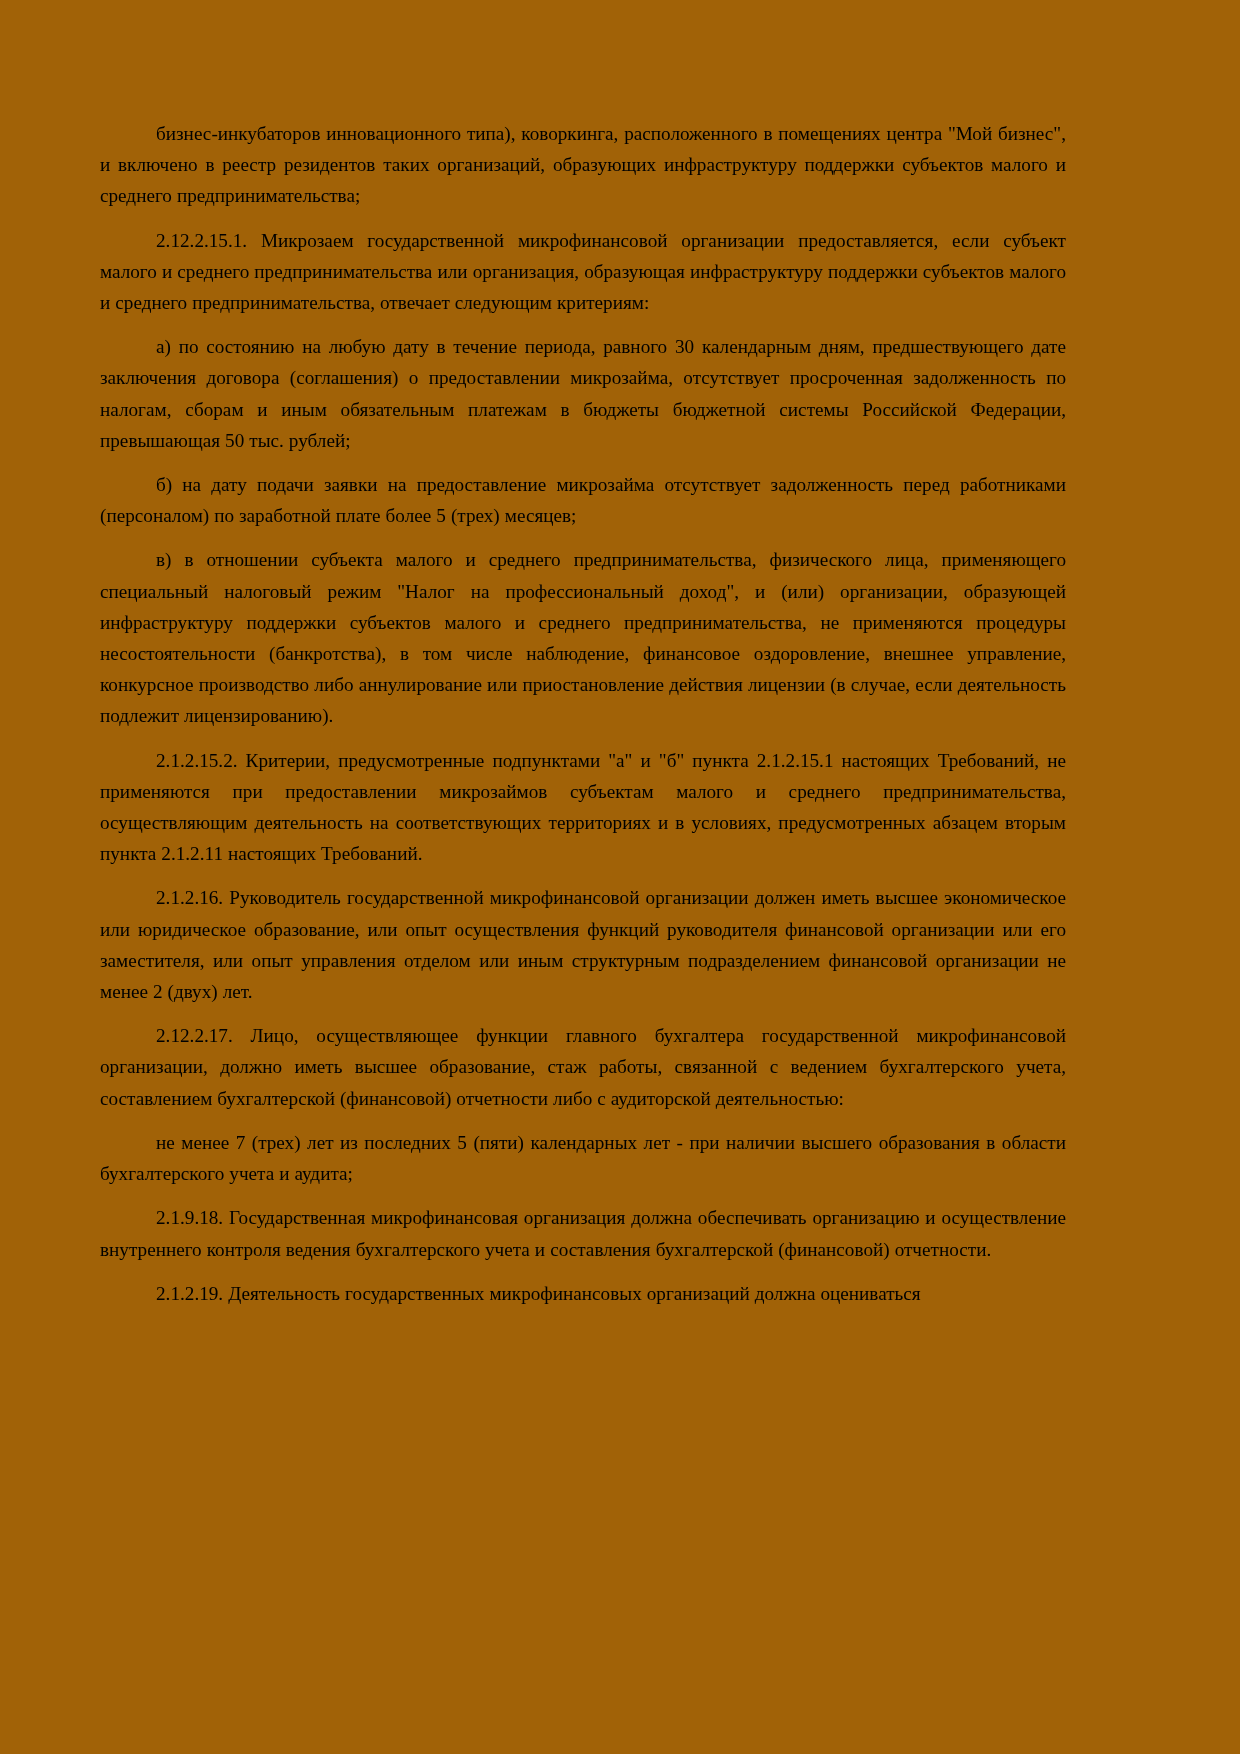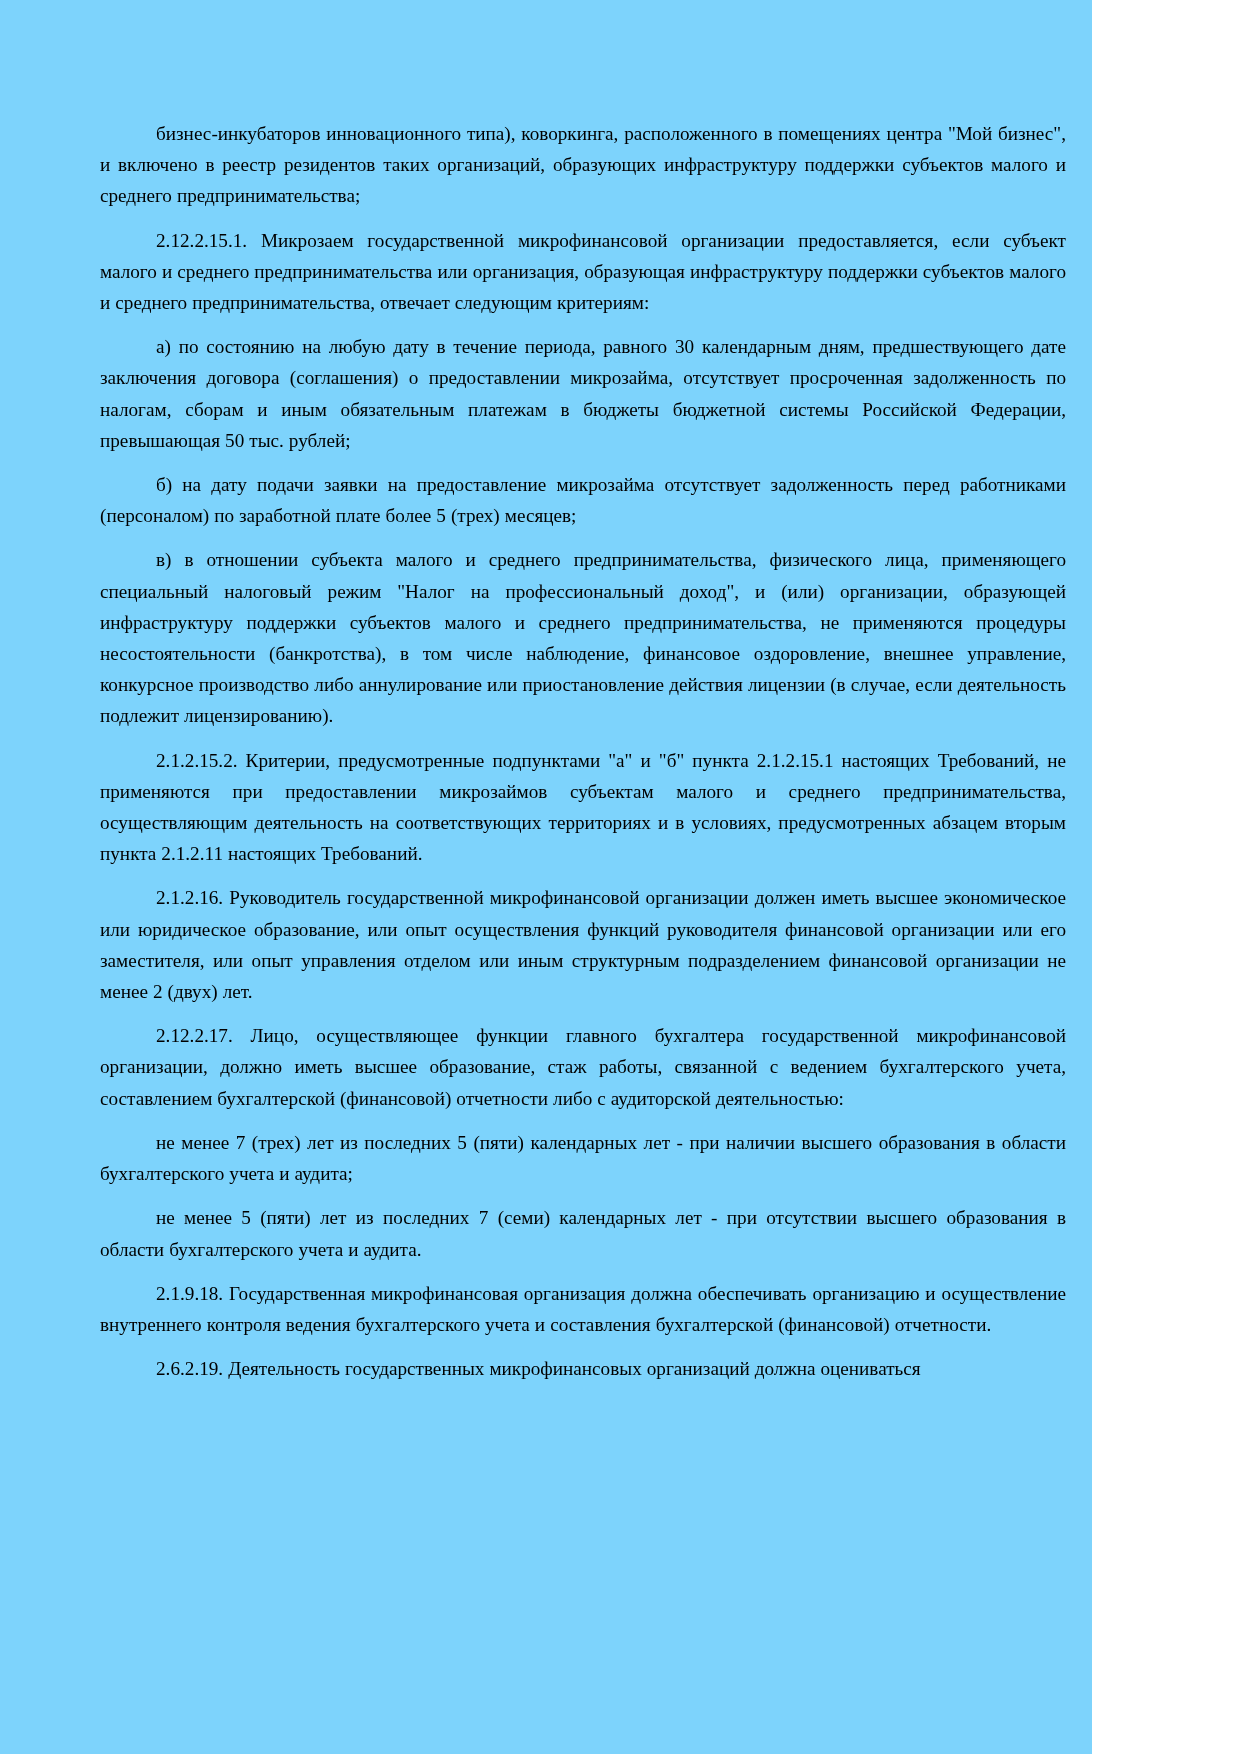--- a/index.html
+++ b/index.html
@@ -7,23 +7,23 @@
     margin: 0;
     padding: 0;
     background: #ffffff;
   }
   body {
     font-family: "Liberation Serif", "DejaVu Serif", serif;
     color: #000000;
   }
   .page {
     position: relative;
-    width: 1092px;
+    width: 1240px;
     height: 1754px;
-    background: #7dd3fc;
+    background: #a16207;
     overflow: hidden;
     box-sizing: border-box;
   }
   .text-column {
     position: absolute;
     left: 100px;
     top: 118px;
     width: 966px;
   }
   .para {
@@ -56,20 +56,19 @@
     <p class="para">в) в отношении субъекта малого и среднего предпринимательства, физического лица, применяющего специальный налоговый режим "Налог на профессиональный доход", и (или) организации, образующей инфраструктуру поддержки субъектов малого и среднего предпринимательства, не применяются процедуры несостоятельности (банкротства), в том числе наблюдение, финансовое оздоровление, внешнее управление, конкурсное производство либо аннулирование или приостановление действия лицензии (в случае, если деятельность подлежит лицензированию).</p>
 
     <p class="para">2.1.2.15.2. Критерии, предусмотренные подпунктами "а" и "б" пункта 2.1.2.15.1 настоящих Требований, не применяются при предоставлении микрозаймов субъектам малого и среднего предпринимательства, осуществляющим деятельность на соответствующих территориях и в условиях, предусмотренных абзацем вторым пункта 2.1.2.11 настоящих Требований.</p>
 
     <p class="para">2.1.2.16. Руководитель государственной микрофинансовой организации должен иметь высшее экономическое или юридическое образование, или опыт осуществления функций руководителя финансовой организации или его заместителя, или опыт управления отделом или иным структурным подразделением финансовой организации не менее 2 (двух) лет.</p>
 
     <p class="para">2.12.2.17. Лицо, осуществляющее функции главного бухгалтера государственной микрофинансовой организации, должно иметь высшее образование, стаж работы, связанной с ведением бухгалтерского учета, составлением бухгалтерской (финансовой) отчетности либо с аудиторской деятельностью:</p>
 
     <p class="para">не менее 7 (трех) лет из последних 5 (пяти) календарных лет - при наличии высшего образования в области бухгалтерского учета и аудита;</p>
 
-    <p class="para">не менее 5 (пяти) лет из последних 7 (семи) календарных лет - при отсутствии высшего образования в области бухгалтерского учета и аудита.</p>
 
     <p class="para">2.1.9.18. Государственная микрофинансовая организация должна обеспечивать организацию и осуществление внутреннего контроля ведения бухгалтерского учета и составления бухгалтерской (финансовой) отчетности.</p>
 
-    <p class="para">2.6.2.19. Деятельность государственных микрофинансовых организаций должна оцениваться</p>
+    <p class="para">2.1.2.19. Деятельность государственных микрофинансовых организаций должна оцениваться</p>
 
   </div>
 </div>
 
 </body></html>

